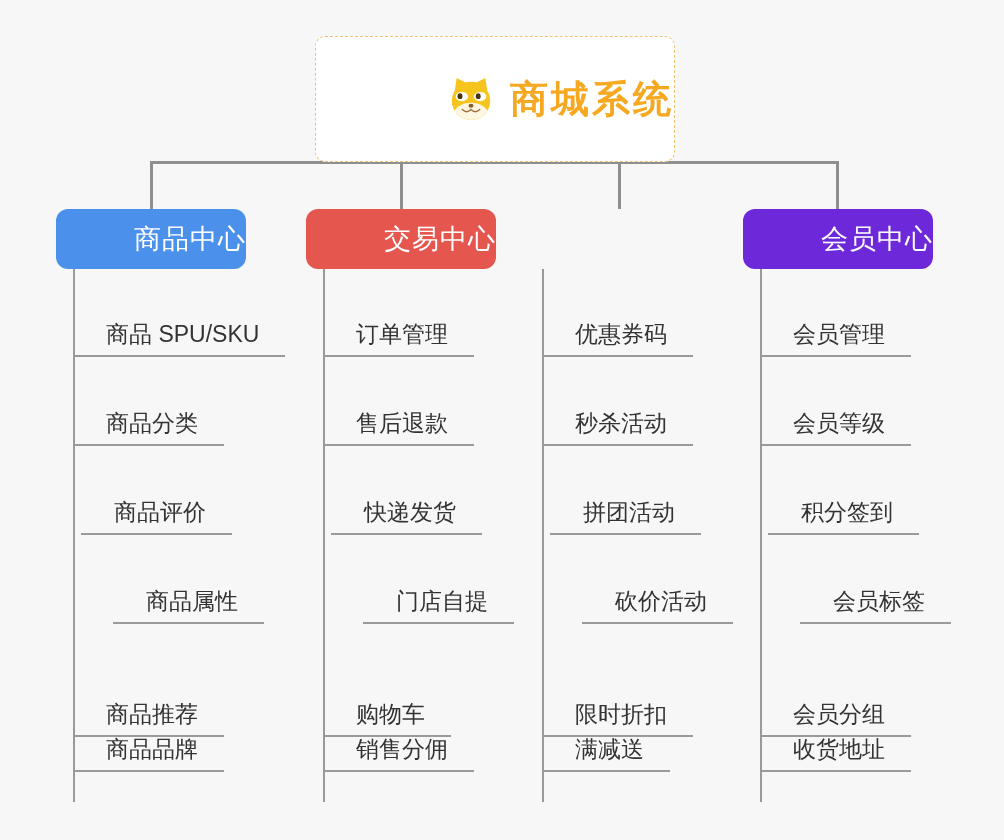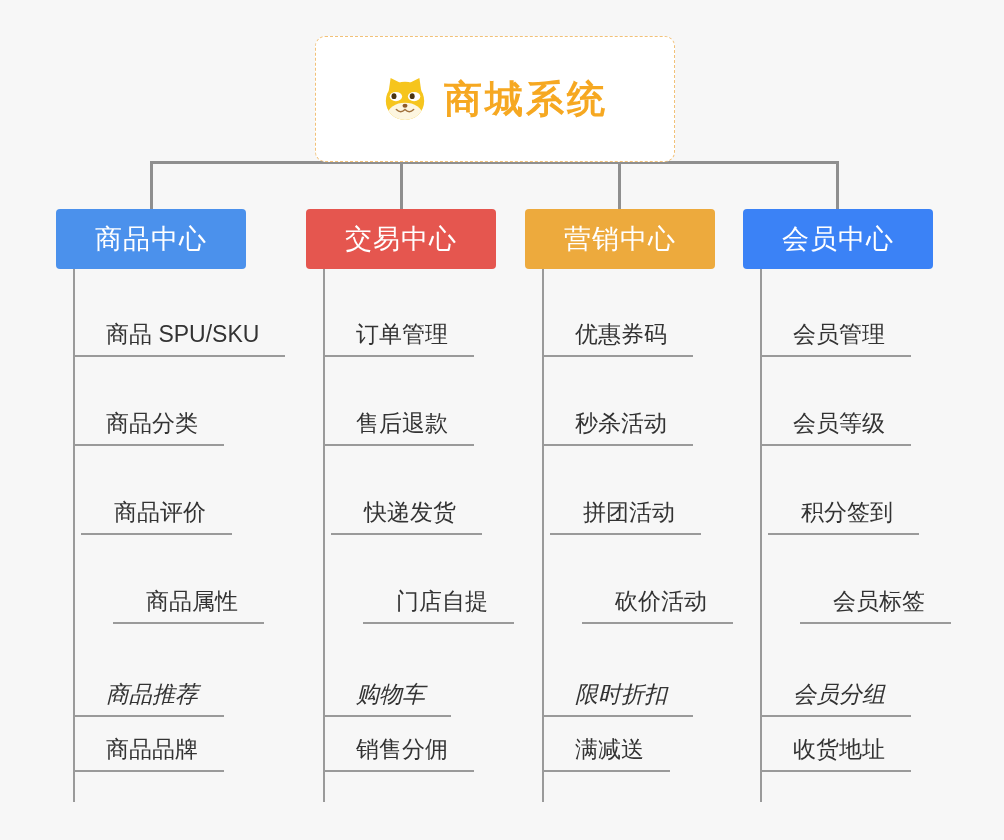--- a/index.html
+++ b/index.html
@@ -16,45 +16,45 @@
   .stem-root{left:493px;top:139px;width:3px;height:25px;}
   .bus{left:150px;top:161px;width:689px;height:3px;}
   .drop{top:162px;width:3px;height:47px;}
   .drop-0{left:150px;} .drop-1{left:400px;} .drop-2{left:618px;} .drop-3{left:836px;}
 
   
   .root-node{
     position:absolute;left:315px;top:36px;width:360px;height:126px;
     box-sizing:border-box;background:#ffffff;
     border:1px dashed #f2c178;border-radius:10px;
-    display:flex;align-items:center;justify-content:center;gap:16px;
+    display:flex;align-items:center;justify-content:flex-end;gap:16px;
   }
   .root-label{
     font-size:38px;font-weight:bold;color:#f6a821;letter-spacing:3px;white-space:nowrap;
   }
   .dog{width:46px;height:46px;display:block;}
 
   
   .branch{position:absolute;top:209px;width:260px;height:610px;}
   .branch-0{left:56px;} .branch-1{left:306px;} .branch-2{left:525px;} .branch-3{left:743px;}
   .branch-box{
     position:absolute;left:0;top:0;width:190px;height:60px;
-    border-radius:4px;color:#ffffff;font-size:27px;letter-spacing:1px;
-    display:flex;align-items:center;justify-content:center;white-space:nowrap;
+    border-radius:12px;color:#ffffff;font-size:27px;letter-spacing:1px;
+    display:flex;align-items:center;justify-content:flex-end;white-space:nowrap;
   }
   .trunk{position:absolute;left:17px;top:60px;width:2px;height:533px;background:#9a9a9a;}
   .item{
     position:absolute;left:17px;height:42px;box-sizing:border-box;
     border-bottom:2px solid #9a9a9a;
     padding:0 26px 5px 33px;
     display:flex;align-items:flex-end;
     font-size:23px;color:#333333;white-space:nowrap;width:max-content;
   }
   .item-0{top:106px;} .item-1{top:195px;} .item-2{top:284px;margin-left:8px;}
-  .item-3{top:373px;margin-left:40px;} .item-4{top:466px;font-style:italic;} .item-5{top:521px;text-align:right;}
+  .item-3{top:373px;margin-left:40px;} .item-4{top:486px;} .item-5{top:521px;text-align:right;}
 </style>
 </head>
 <body>
 
 <div class="canvas">
 
   <div class="connector stem-root"></div>
   <div class="connector bus"></div>
   <div class="connector drop drop-0"></div>
   <div class="connector drop drop-1"></div>
@@ -102,34 +102,31 @@
     <div class="trunk"></div>
     <div class="item item-0">订单管理</div>
     <div class="item item-1">售后退款</div>
     <div class="item item-2">快递发货</div>
     <div class="item item-3">门店自提</div>
     <div class="item item-4">购物车</div>
     <div class="item item-5">销售分佣</div>
   </div>
 
   <div class="branch branch-2">
-    <div class="branch-box" style="background: rgb(237, 170, 61);">
-      <span>营销中心</span>
-    </div>
     <div class="trunk"></div>
     <div class="item item-0">优惠券码</div>
     <div class="item item-1">秒杀活动</div>
     <div class="item item-2">拼团活动</div>
     <div class="item item-3">砍价活动</div>
     <div class="item item-4">限时折扣</div>
     <div class="item item-5">满减送</div>
   </div>
 
   <div class="branch branch-3">
-    <div class="branch-box" style="background: #3b82f6;">
+    <div class="branch-box" style="background: #6d28d9;">
       <span>会员中心</span>
     </div>
     <div class="trunk"></div>
     <div class="item item-0">会员管理</div>
     <div class="item item-1">会员等级</div>
     <div class="item item-2">积分签到</div>
     <div class="item item-3">会员标签</div>
     <div class="item item-4">会员分组</div>
     <div class="item item-5">收货地址</div>
   </div>

